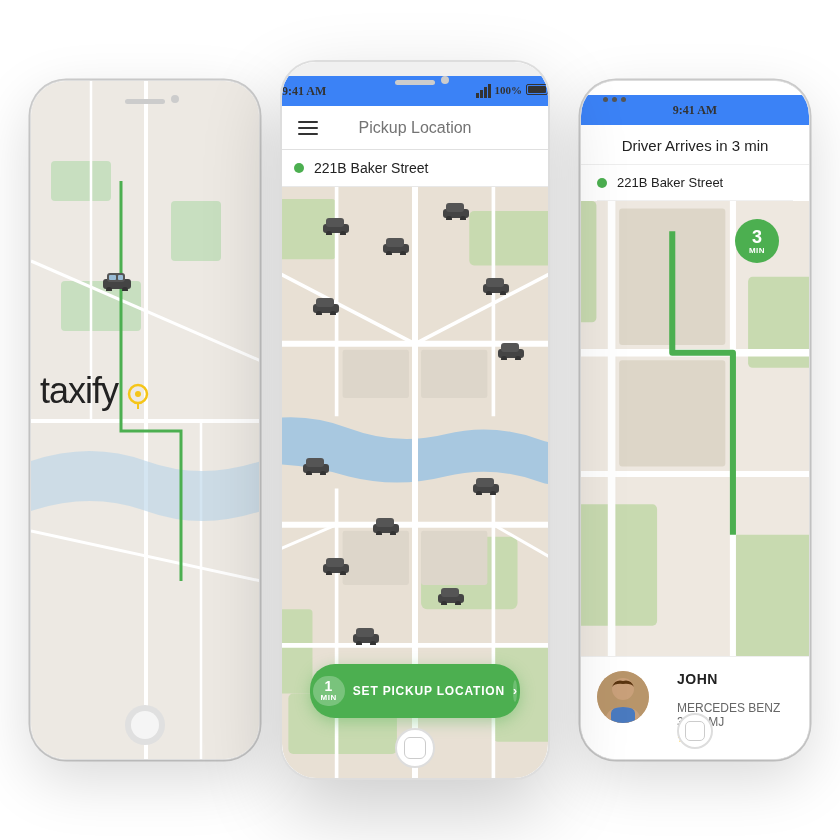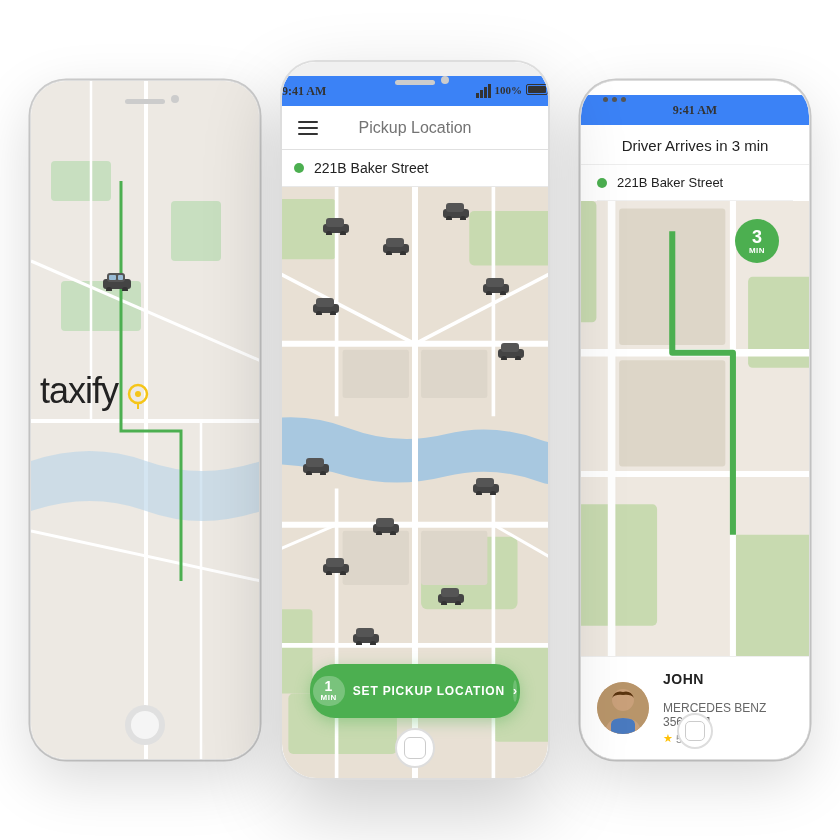--- a/index.html
+++ b/index.html
@@ -321,22 +321,22 @@
       right: 40px;
     }
     .min-badge-num { font-size: 18px; font-weight: 700; line-height: 1; }
     .min-badge-label { font-size: 8px; font-weight: 600; letter-spacing: 0.5px; }
 
     
     .driver-panel {
       background: #fff;
       padding: 14px 16px;
       display: flex;
-      align-items: center;
-      gap: 14px;
+      align-items: flex-start;
+      gap: 28px;
       border-top: 0.5px solid #eee;
     }
     .driver-avatar {
       width: 52px;
       height: 52px;
       border-radius: 50%;
       background: #c8a882;
       overflow: hidden;
       flex-shrink: 0;
       position: relative;

